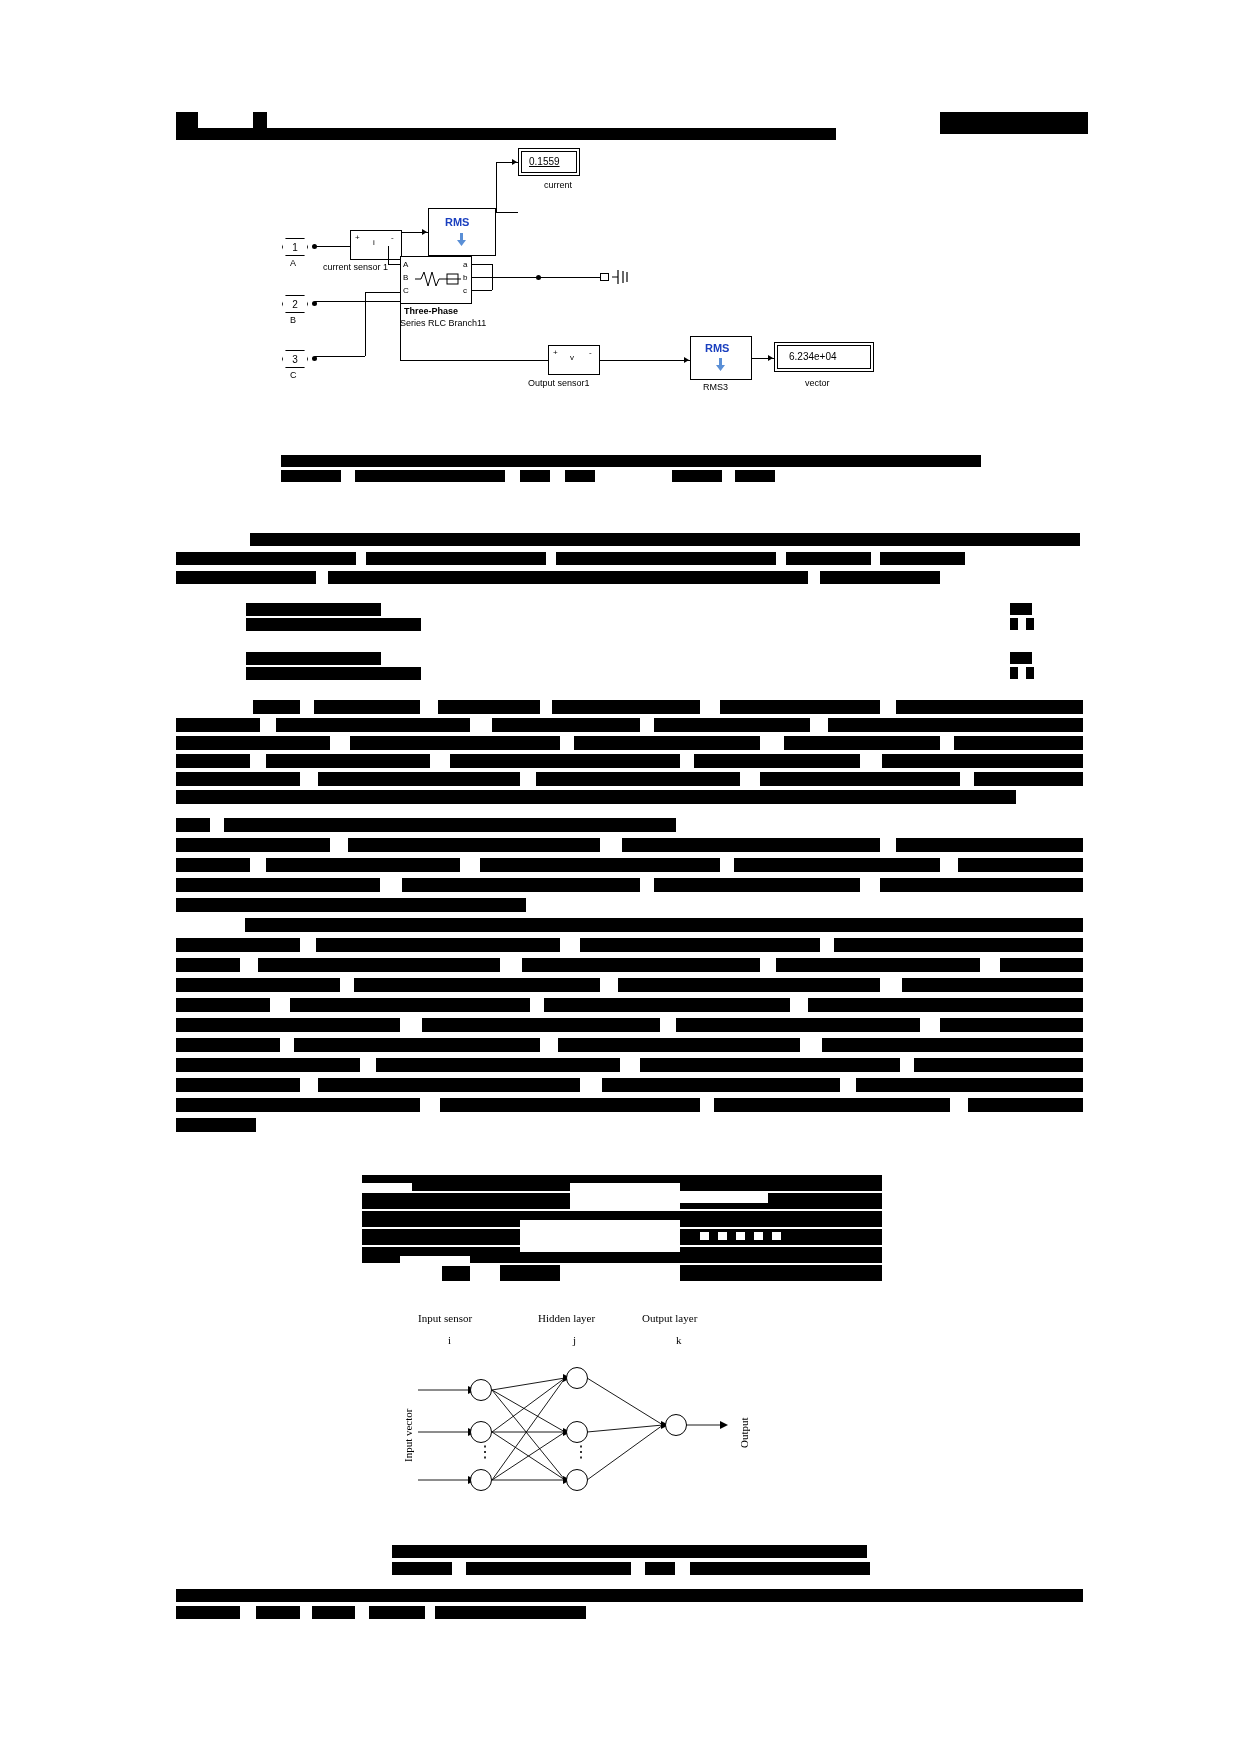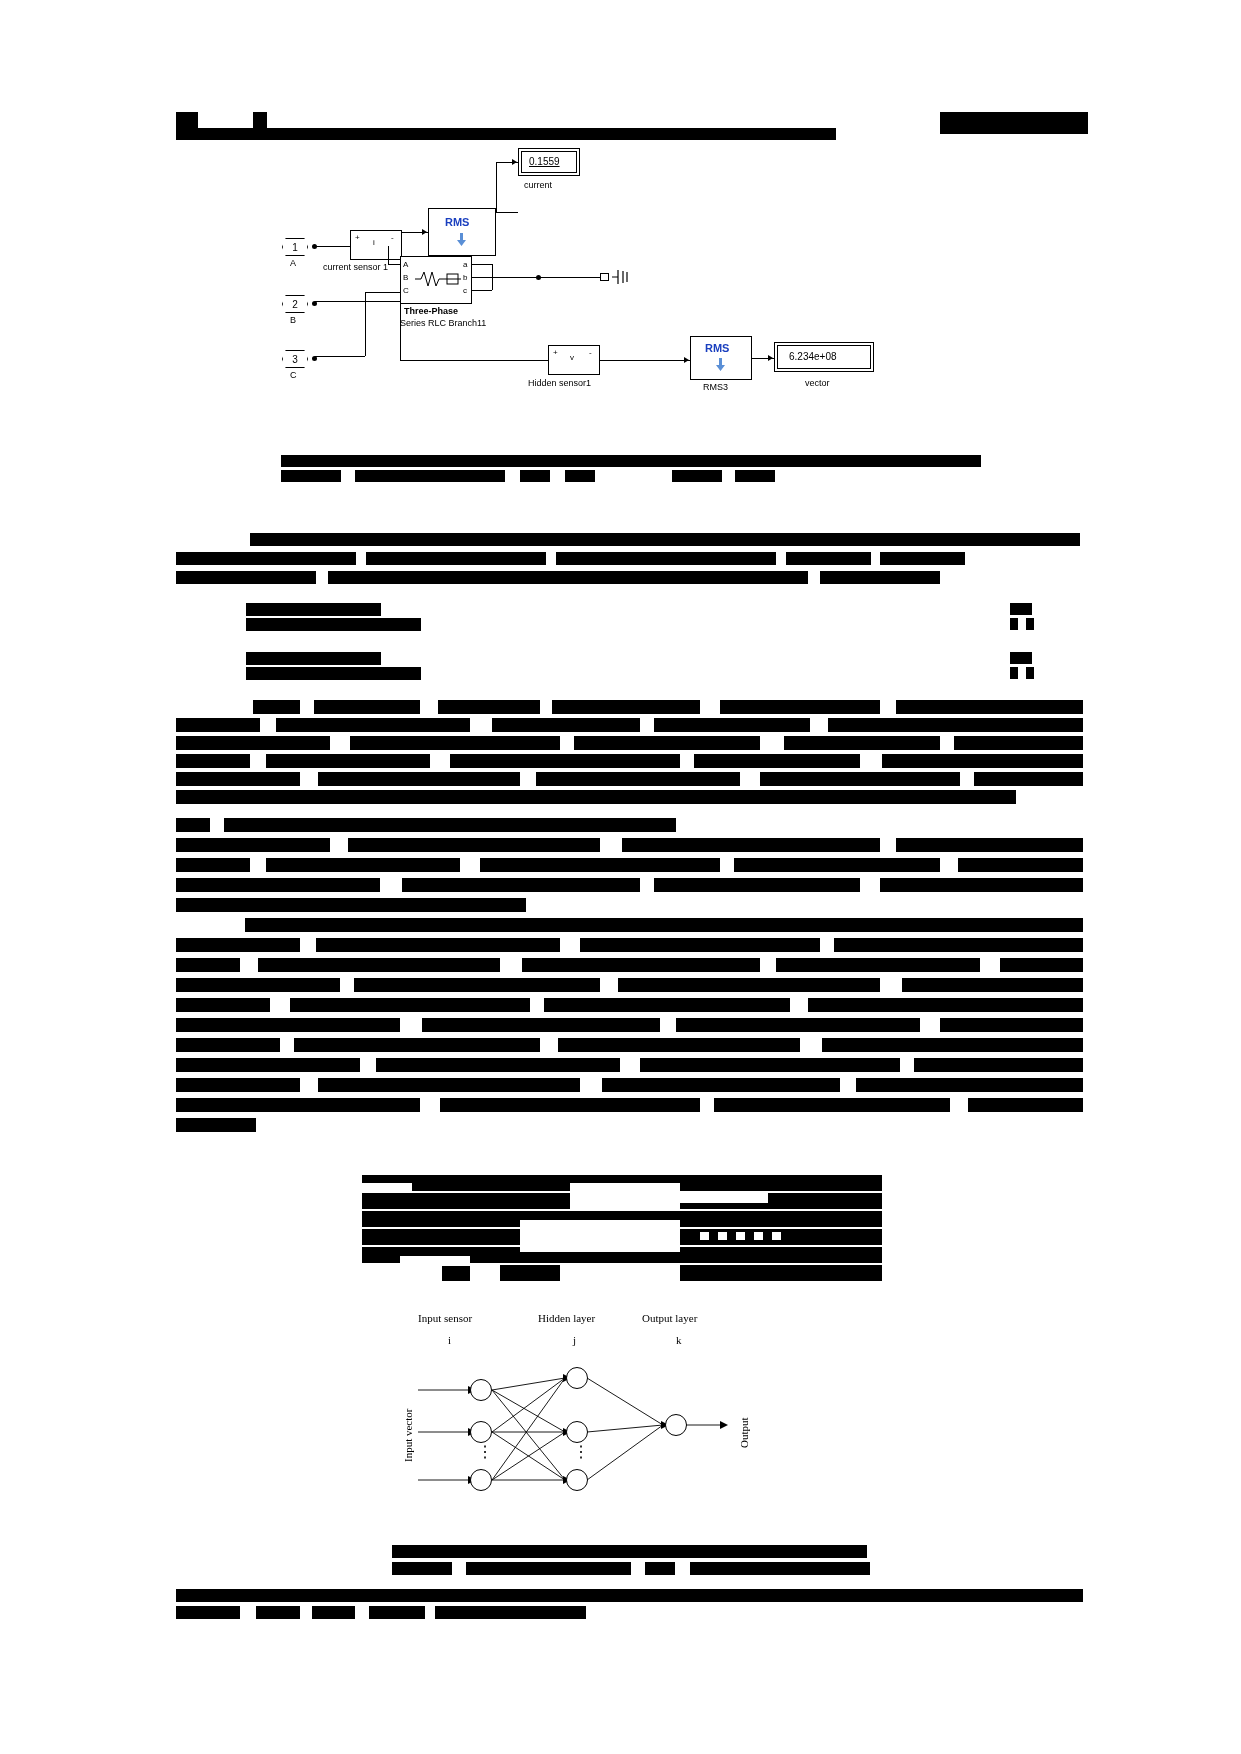--- a/index.html
+++ b/index.html
@@ -180,21 +180,21 @@
           <path d="M4 0 h3 v7 h3 l-4.5 6 L1 7 h3 z" fill="#5a8fd6"></path>
         </svg>
     </div>
     <div class="lbl" style="left:283px; top:118px;">RMS2</div>
     <div class="line hline" style="left:242px; top:92px; width:26px;"></div>
     <div class="arrow" style="left:262px; top:89px;"></div>
 
     <div class="blk" style="left:358px; top:8px; width:62px; height:28px;"></div>
     <div class="blk" style="left:361px; top:11px; width:56px; height:22px;"></div>
     <div class="disp-txt" style="left:369px; top:16px;text-decoration:underline;">0.1559</div>
-    <div class="lbl" style="left:364px; top:40px;">current</div>
+    <div class="lbl" style="left:384px; top:40px;">current</div>
     <div class="line hline" style="left:336px; top:72px; width:22px;"></div>
     <div class="line vline" style="left:336px; top:22px; height:50px;"></div>
     <div class="line hline" style="left:336px; top:22px; width:22px;"></div>
     <div class="arrow" style="left:352px; top:19px;"></div>
 
     <div class="blk" style="left:240px; top:116px; width:72px; height:48px;"></div>
     <div class="lbl small" style="left:243px; top:120px;">A</div>
     <div class="lbl small" style="left:243px; top:133px;">B</div>
     <div class="lbl small" style="left:243px; top:146px;">C</div>
     <div class="lbl small" style="left:303px; top:120px;">a</div>
@@ -234,38 +234,38 @@
         <line x1="15" y1="6" x2="15" y2="16" stroke="#000" stroke-width="1.2"></line>
       </svg>
     </div>
 
     <div class="line vline" style="left:240px; top:164px; height:56px;"></div>
     <div class="line hline" style="left:240px; top:220px; width:148px;"></div>
     <div class="blk" style="left:388px; top:205px; width:52px; height:30px;"></div>
     <div class="lbl small" style="left:393px; top:208px;">+</div>
     <div class="lbl small" style="left:429px; top:208px;">-</div>
     <div class="lbl small" style="left:410px; top:213px;">v</div>
-    <div class="lbl" style="left:368px; top:238px;">Hidden sensor1</div>
+    <div class="lbl" style="left:368px; top:238px;">Output sensor1</div>
     <div class="line hline" style="left:440px; top:220px; width:90px;"></div>
     <div class="arrow" style="left:524px; top:217px;"></div>
 
     <div class="blk" style="left:530px; top:196px; width:62px; height:44px;"></div>
     <div class="rms-txt" style="left:545px; top:202px;">RMS</div>
     <div class="d-el" style="left:555px; top:218px; width:11px; height:14px;">
       <svg width="11" height="14" viewBox="0 0 11 14">
           <path d="M4 0 h3 v7 h3 l-4.5 6 L1 7 h3 z" fill="#5a8fd6"></path>
         </svg>
     </div>
     <div class="lbl" style="left:543px; top:242px;">RMS3</div>
 
     <div class="line hline" style="left:592px; top:218px; width:22px;"></div>
     <div class="arrow" style="left:608px; top:215px;"></div>
     <div class="blk" style="left:614px; top:202px; width:100px; height:30px;"></div>
     <div class="blk" style="left:617px; top:205px; width:94px; height:24px;"></div>
-    <div class="disp-txt" style="left:629px; top:211px;">6.234e+08</div>
+    <div class="disp-txt" style="left:629px; top:211px;">6.234e+04</div>
     <div class="lbl" style="left:645px; top:238px;">vector</div>
   </div>
 
   <div class="bar" style="left:281px; top:455px; width:700px; height:12px;"></div>
   <div class="bar" style="left:281px; top:470px; width:60px; height:12px;"></div>
   <div class="bar" style="left:355px; top:470px; width:150px; height:12px;"></div>
   <div class="bar" style="left:520px; top:470px; width:30px; height:12px;"></div>
   <div class="bar" style="left:565px; top:470px; width:30px; height:12px;"></div>
   <div class="bar" style="left:672px; top:470px; width:50px; height:12px;"></div>
   <div class="bar" style="left:735px; top:470px; width:40px; height:12px;"></div>

